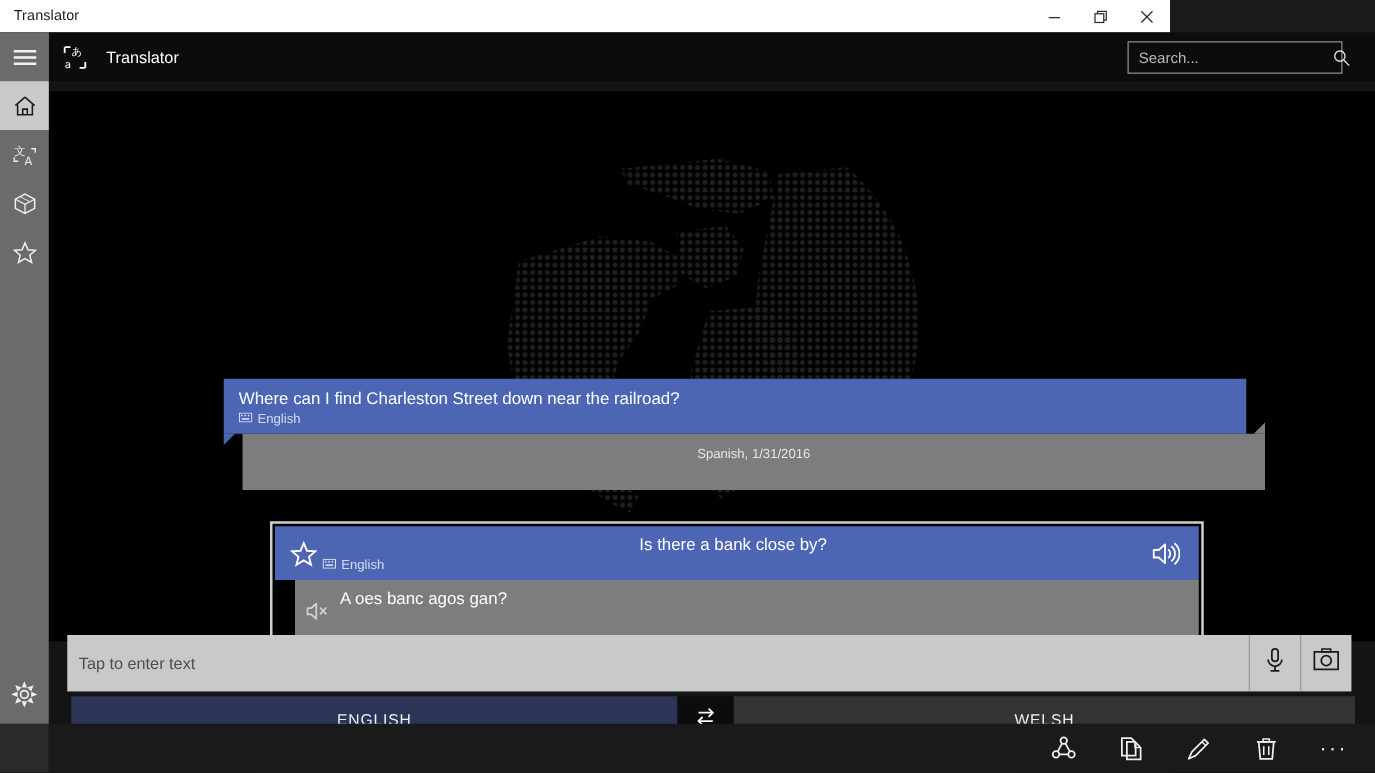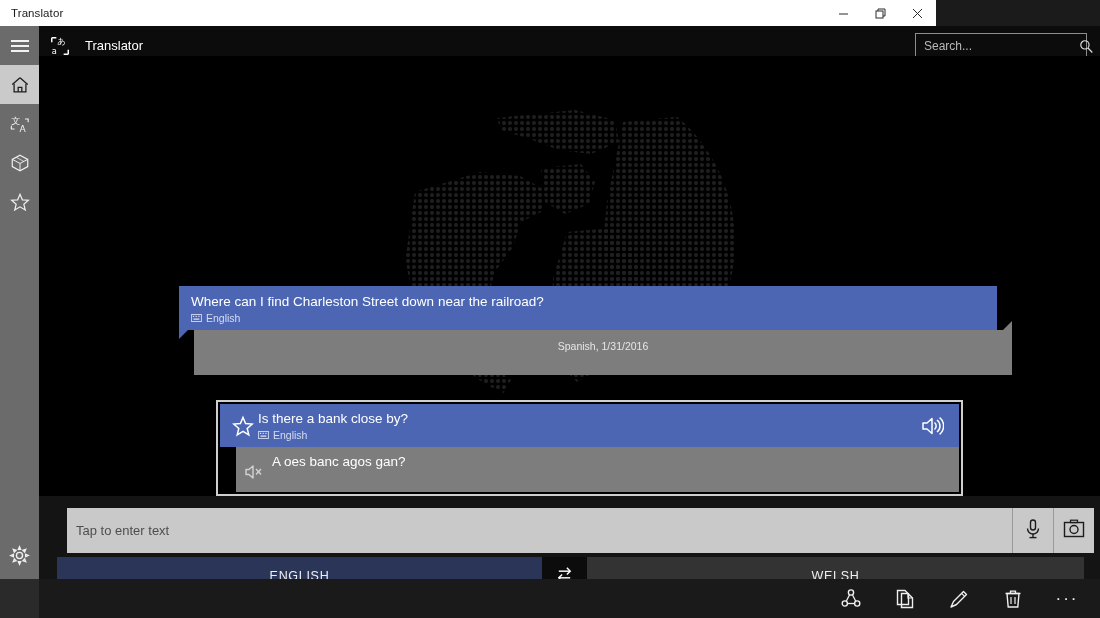--- a/index.html
+++ b/index.html
@@ -96,21 +96,21 @@
     display: flex; align-items: center; justify-content: center;
     color: #ffffff;
   }
   .app-name {
     color: #ffffff;
     font-size: 13px;
     margin-left: 12px;
   }
   .search-box {
     position: absolute;
-    right: 13px; top: 7px;
+    right: 26px; top: 7px;
     width: 172px; height: 26px;
     background: #0c0c0c;
     border: 1px solid #8d8d8d;
     display: flex; align-items: center;
   }
   .search-input {
     flex: 1;
     background: transparent;
     border: none;
     outline: none;
@@ -122,21 +122,21 @@
   .search-input::placeholder { color: #b9b9b9; }
   .search-icon-btn {
     width: 26px; height: 24px;
     display: flex; align-items: center; justify-content: center;
     color: #e2e2e2;
   }
 
   
   .convo {
     position: absolute;
-    left: 39px; top: 30px;
+    left: 39px; top: 47px;
     width: 1061px; height: 440px;
     background: #000000;
     overflow: hidden;
   }
   .globe {
     position: absolute;
     left: 50%; top: 16px;
     transform: translateX(-50%);
     width: 450px; height: 330px;
     opacity: 1;
@@ -221,38 +221,38 @@
     margin-left: 16px; margin-right: 0;
     display: flex; align-items: flex-start;
     padding: 6px 12px 0 8px;
   }
 
   .star-icon-wrap {
     width: 30px; flex: 0 0 30px;
     display: flex; align-items: center; justify-content: center;
     color: #ffffff;
   }
-  .src-body { flex: 1; }
+  .src-body { flex: 1; text-align: center; }
   .speaker-wrap {
     width: 34px; flex: 0 0 34px;
     display: flex; align-items: center; justify-content: center;
     color: #ffffff;
   }
   .mute-wrap {
     width: 28px; flex: 0 0 28px;
     display: flex; align-items: center; justify-content: flex-start;
     color: #d3d3d3;
     padding-top: 10px;
   }
   .dst-body { flex: 1; }
 
   
   .input-row {
     position: absolute;
-    left: 67px; top: 482px;
+    left: 54px; top: 482px;
     width: 1027px; height: 45px;
     display: flex;
     background: #c9c9c9;
   }
   .text-input {
     flex: 1;
     background: #c9c9c9;
     border: none; outline: none;
     font-size: 13px;
     color: #2b2b2b;

